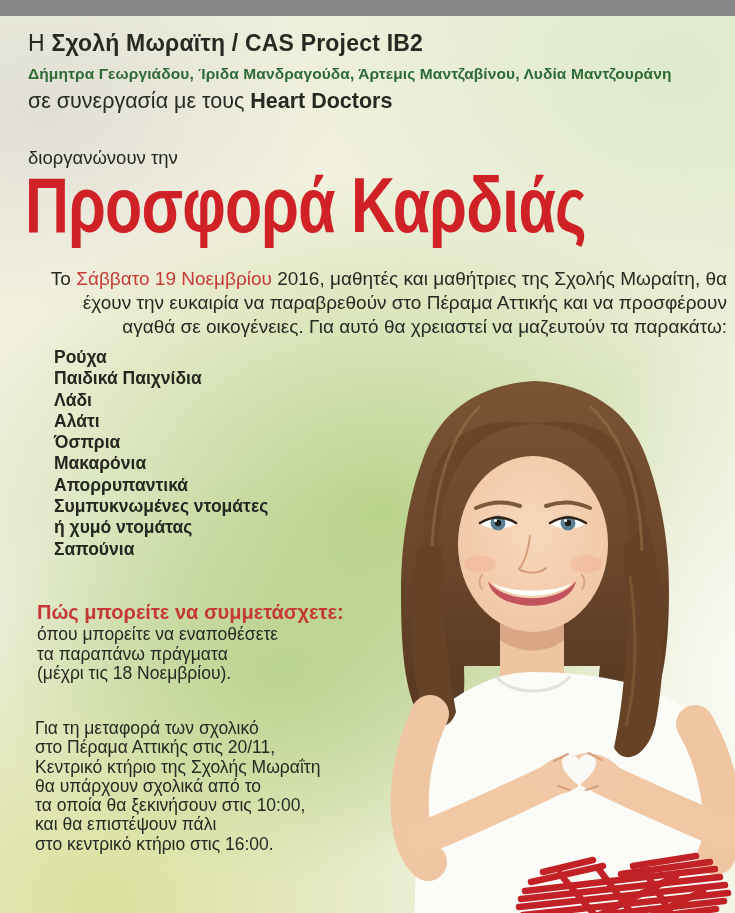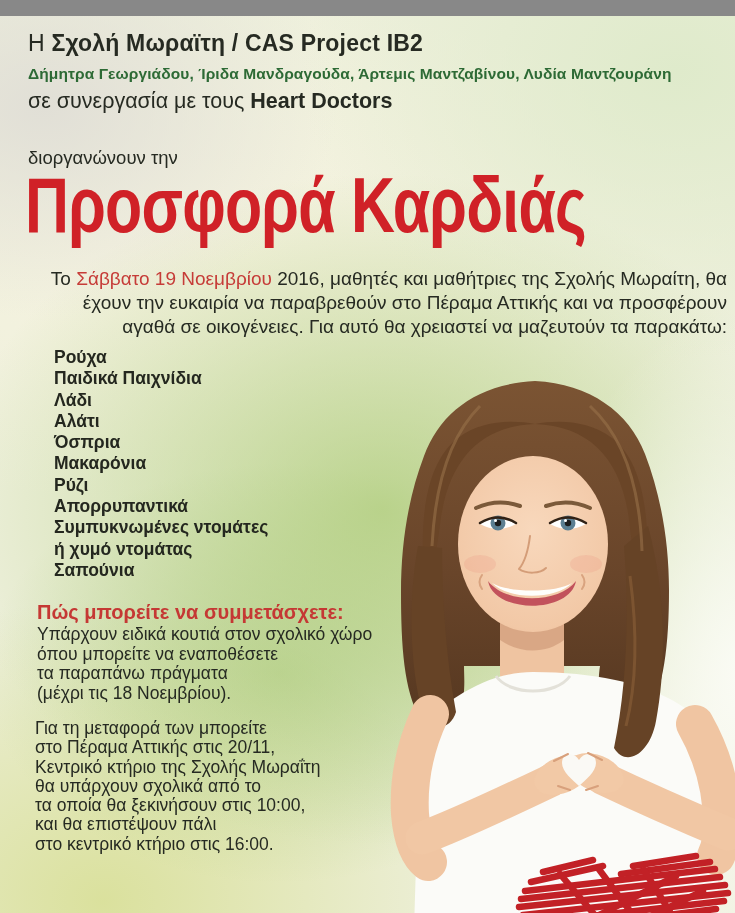--- a/index.html
+++ b/index.html
@@ -128,37 +128,35 @@
 
   <div class="abs txt intro"><span>Το </span><span class="red">Σάββατο 19 Νοεμβρίου</span><span> 2016, μαθητές και μαθήτριες της Σχολής Μωραίτη, θα έχουν την ευκαιρία να παραβρεθούν στο Πέραμα Αττικής και να προσφέρουν αγαθά σε οικογένειες. Για αυτό θα χρειαστεί να μαζευτούν τα παρακάτω:</span></div>
 
   <div class="abs txt items">
     <div>Ρούχα</div>
     <div>Παιδικά Παιχνίδια</div>
     <div>Λάδι</div>
     <div>Αλάτι</div>
     <div>Όσπρια</div>
     <div>Μακαρόνια</div>
-    <div>Ρύζι</div>
     <div>Απορρυπαντικά</div>
     <div>Συμπυκνωμένες ντομάτες</div>
     <div>ή χυμό ντομάτας</div>
     <div>Σαπούνια</div>
   </div>
 
   <div class="abs txt part-head">Πώς μπορείτε να συμμετάσχετε:</div>
   <div class="abs txt part-lines">
-    <div>Υπάρχουν ειδικά κουτιά στον σχολικό χώρο</div>
     <div>όπου μπορείτε να εναποθέσετε</div>
     <div>τα παραπάνω πράγματα</div>
     <div>(μέχρι τις 18 Νοεμβρίου).</div>
   </div>
 
   <div class="abs txt trans-lines">
-    <div>Για τη μεταφορά των μπορείτε</div>
+    <div>Για τη μεταφορά των σχολικό</div>
     <div>στο Πέραμα Αττικής στις 20/11,</div>
     <div>Κεντρικό κτήριο της Σχολής Μωραΐτη</div>
     <div>θα υπάρχουν σχολικά από το</div>
     <div>τα οποία θα ξεκινήσουν στις 10:00,</div>
     <div>και θα επιστέψουν πάλι</div>
     <div>στο κεντρικό κτήριο στις 16:00.</div>
   </div>
 
   <div class="abs red-line"></div>
 

